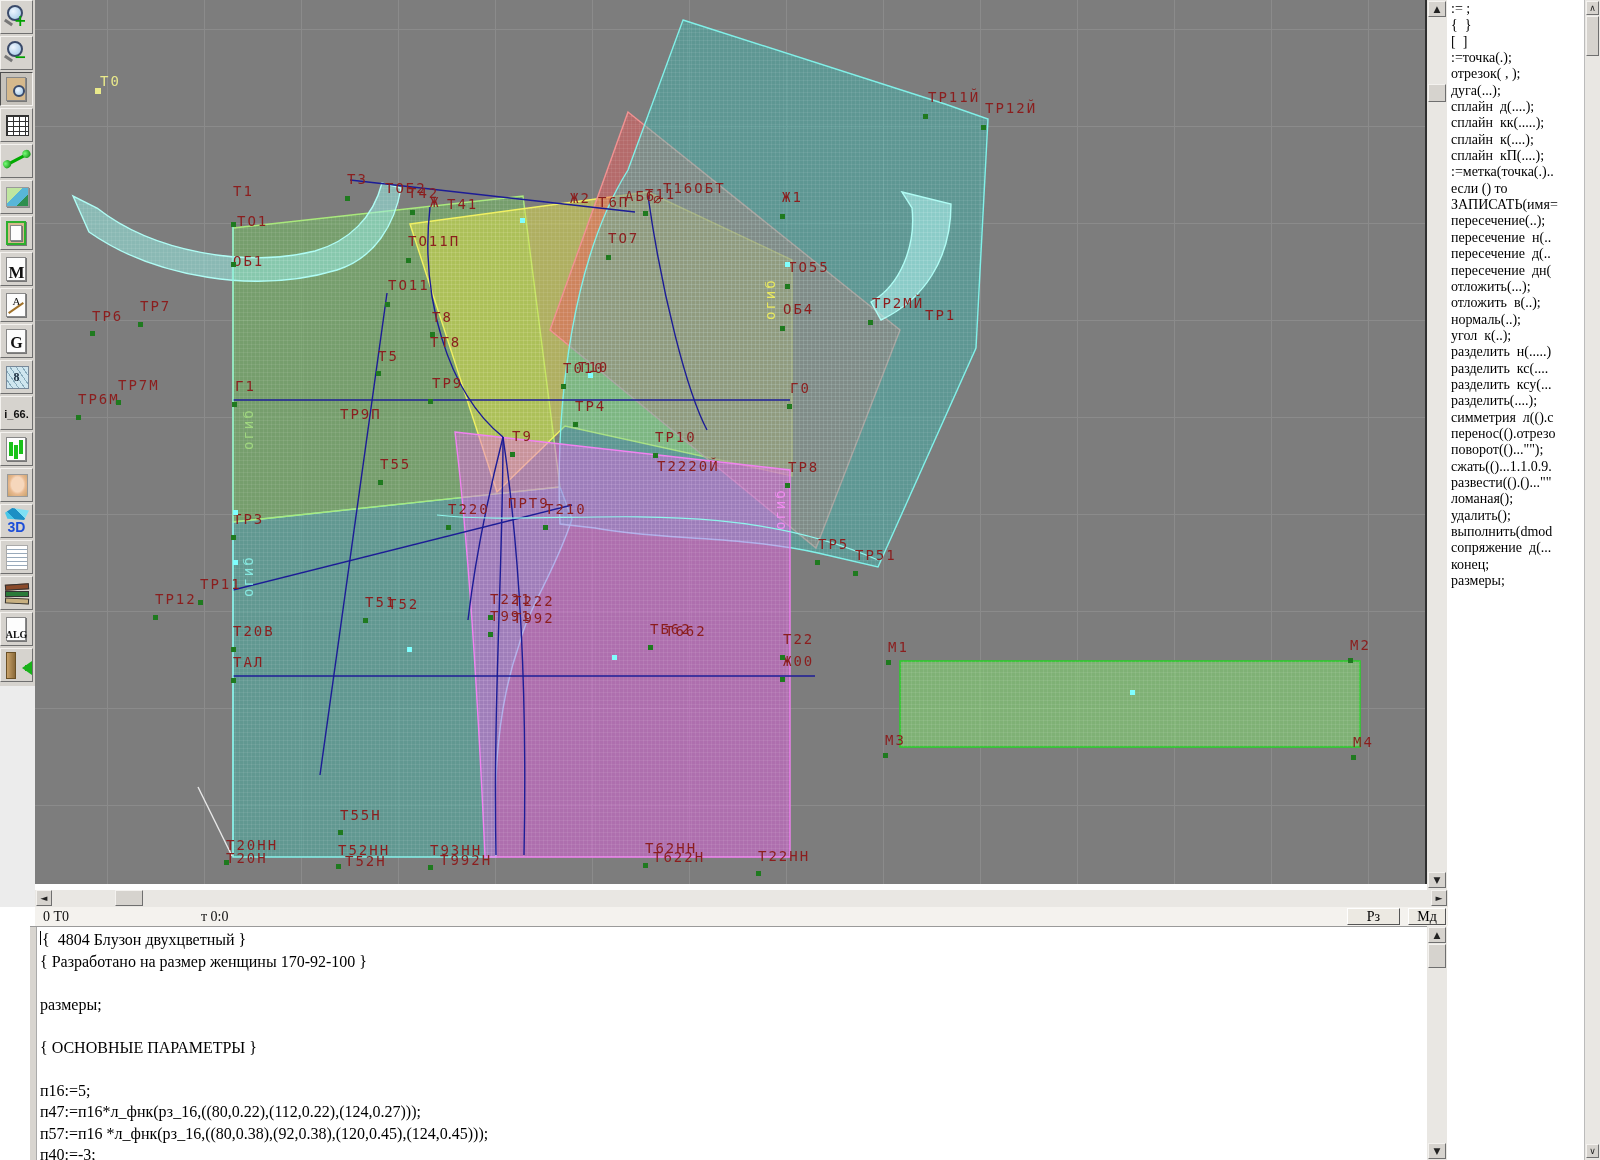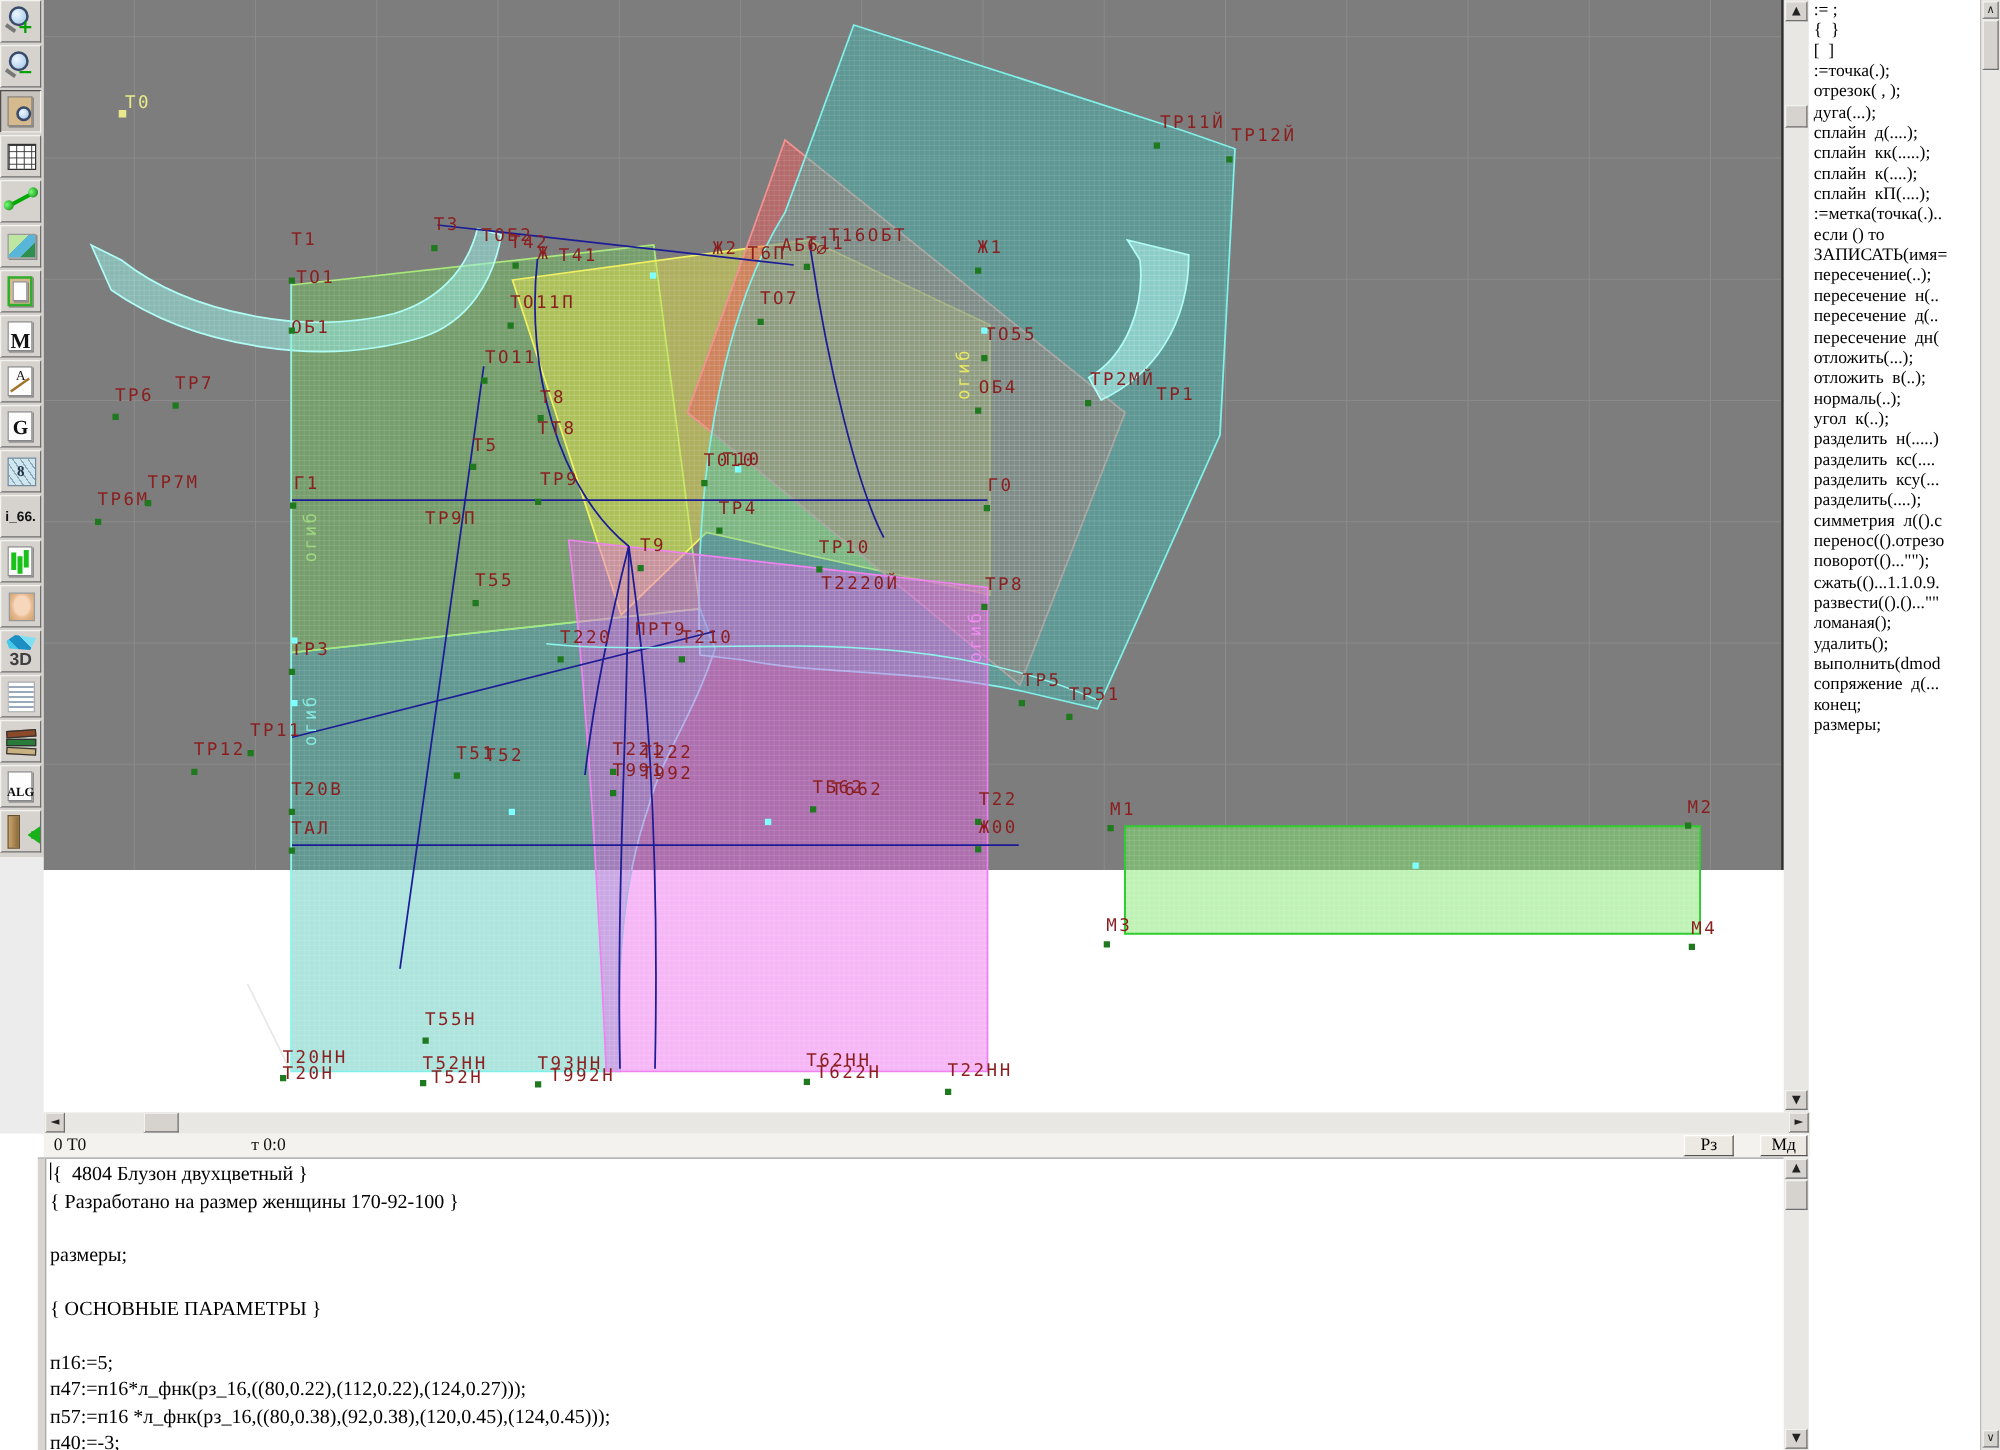--- a/index.html
+++ b/index.html
@@ -39,21 +39,21 @@
   .linesicon{left:5px;top:4px;width:22px;height:25px;background:#fff;border:1px solid #aaa;
      background-image:repeating-linear-gradient(to bottom,transparent 0 3px,#9ab 3px 4px);}
   .book{left:4px;width:24px;height:6px;border:1px solid #333;}
   .dooricon{left:5px;top:3px;width:10px;height:27px;background:linear-gradient(to right,#caa36a,#8a6a3a);border:1px solid #6a5026;}
   .exitarrow{left:14px;top:12px;width:0;height:0;border:7px solid transparent;border-right:10px solid #19b119;}
   .exitbar{left:24px;top:16px;width:7px;height:6px;background:#19b119;}
   .ruler8{left:5px;top:5px;width:23px;height:23px;background:#cfe6ef;border:1px solid #789;
      background-image:repeating-linear-gradient(55deg,transparent 0 4px,#8ab 4px 5px);}
 
   
-  #canvas{left:35px;top:0;width:1390px;height:696px;background-color:#7d7d7d;
+  #canvas{left:35px;top:0;width:1390px;height:884px;background-color:#7d7d7d;
      background-image:linear-gradient(to right,#8b8b8b 1px,transparent 1px),
                       linear-gradient(to bottom,#8b8b8b 1px,transparent 1px);
      background-size:97px 97px;background-position:72px 29px;
      border-right:2px solid #2f2f2f;text-decoration:underline;}
   #canvas-svg{position:absolute;left:0;top:0;}
   #canvas-svg text{font-family:"DejaVu Sans Mono",monospace;font-size:14px;letter-spacing:2px;}
 
   
   .sb{background:#e9e7e3;}
   .sbtn{position:absolute;background:#d6d3ce;border:1px solid;border-color:#f4f2ef #6f6f6f #6f6f6f #f4f2ef;
@@ -137,21 +137,21 @@
     </div>
     <div class="tool">
       <div class="paper"></div>
       <div class="barsicon"></div>
     </div>
     <div class="tool">
       <div class="photoicon"></div>
     </div>
     <div class="tool">
       <div class="cubes"></div>
-      <div class="glyph" style="top:14px;font-size:14px;font-weight:bold;color:#404040;font-family:'Liberation Sans',sans-serif;">3D</div>
+      <div class="glyph" style="top:14px;font-size:14px;font-weight:bold;color:#1d4ed8;font-family:'Liberation Sans',sans-serif;">3D</div>
     </div>
     <div class="tool">
       <div class="linesicon"></div>
     </div>
     <div class="tool">
       <div class="book" style="top:7px;background:#8a4a2a;transform:rotate(-4deg);"></div>
       <div class="book" style="top:14px;background:#2a7a3a;"></div>
       <div class="book" style="top:21px;background:#c8b080;transform:rotate(3deg);"></div>
     </div>
     <div class="tool">
@@ -381,21 +381,21 @@
 </div>
 <div class="abs sb" id="hscroll">
   <div class="sbtn" style="left:1px;top:0;width:16px;height:16px;">◄</div>
   <div class="sthumb" style="left:80px;top:0;width:28px;height:16px;"></div>
   <div class="sbtn" style="left:1396px;top:0;width:16px;height:16px;">►</div>
 </div>
 
 <div class="abs" id="statusbar">
   <span class="abs" style="left:8px;top:2px;">0  Т0</span>
   <span class="abs" style="left:166px;top:2px;">т 0:0</span>
-  <button class="minibtn" style="left:1312px;width:40px;">Рз</button>
+  <button class="minibtn" style="left:1312px;width:53px;">Рз</button>
   <button class="minibtn" style="left:1373px;width:38px;font-family:Liberation Serif, serif;">Мд</button>
 </div>
 
 <div class="abs" id="editor">
   <div id="gutter"></div>
   <div id="ed-lines"><div><span class="cursorbar"></span>{  4804 Блузон двухцветный }</div><div>{ Разработано на размер женщины 170-92-100 }</div><div> </div><div>размеры;</div><div> </div><div>{ ОСНОВНЫЕ ПАРАМЕТРЫ }</div><div> </div><div>п16:=5;</div><div>п47:=п16*л_фнк(рз_16,((80,0.22),(112,0.22),(124,0.27)));</div><div>п57:=п16 *л_фнк(рз_16,((80,0.38),(92,0.38),(120,0.45),(124,0.45)));</div><div>п40:=-3;</div></div>
 </div>
 <div class="abs sb" id="ed-scroll">
   <div class="sbtn" style="left:1px;top:1px;width:18px;height:16px;">▲</div>
   <div class="sthumb" style="left:1px;top:18px;width:18px;height:24px;"></div>

